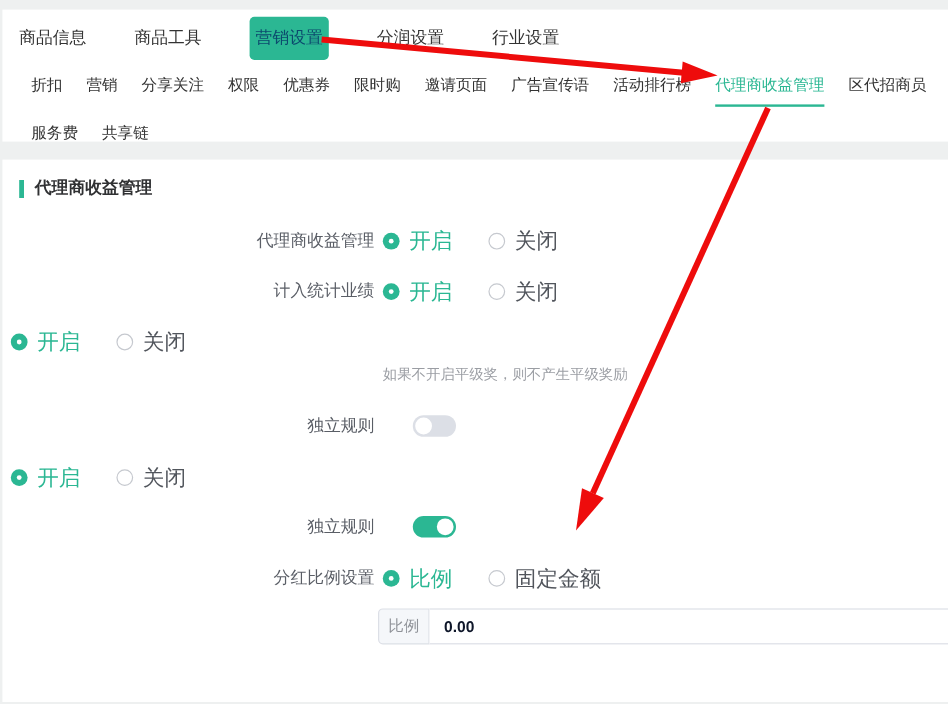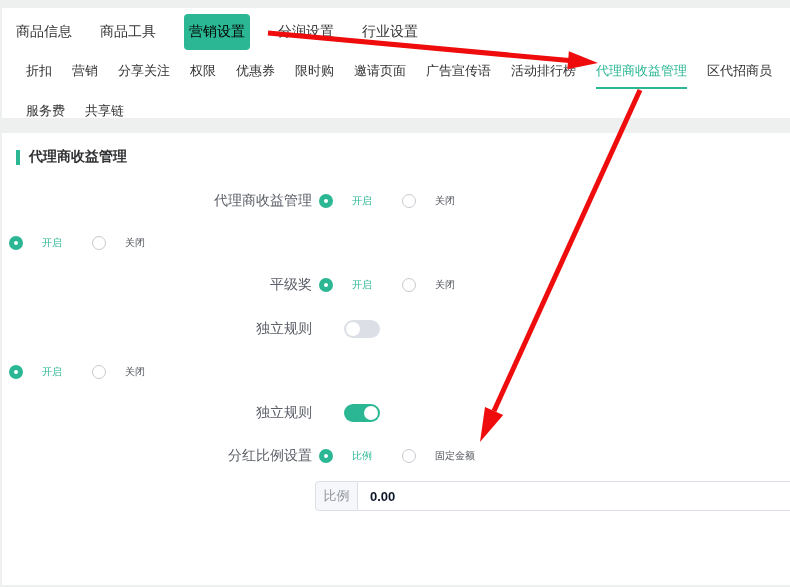--- a/index.html
+++ b/index.html
@@ -1,23 +1,23 @@
 <!DOCTYPE html>
 <html><head>
 <meta charset="utf-8">
 <style>
   * { margin:0; padding:0; box-sizing:border-box; }
   html,body { font-family:"Liberation Sans","DejaVu Sans",sans-serif; }
   .page { position:relative; width:790px; height:587px; background:#eef0f0; overflow:hidden; }
 
   
   .tabs-card { position:absolute; top:8px; left:2px; right:0; height:110px; background:#fff; }
-  .top-row { height:48px; display:flex; align-items:center; padding-left:14px; column-gap:28px; }
+  .top-row { height:48px; display:flex; align-items:center; padding-left:14px; column-gap:40px; }
   .top-tab { font-size:14px; color:#333; cursor:pointer; white-space:nowrap; }
-  .top-tab.active { background:#2bb793; color:#000000; padding:9px 5px; border-radius:4px; }
+  .top-tab.active { background:#2bb793; color:#0c4a6e; padding:9px 5px; border-radius:4px; }
 
   .sub-rows { display:flex; flex-wrap:wrap; padding:6px 0 12px 24px; column-gap:20px; row-gap:13px; }
   .sub-tab { font-size:13px; color:#333; cursor:pointer; white-space:nowrap;
              padding-bottom:7px; border-bottom:2px solid transparent; }
   .sub-tab.active { color:#2bb793; border-bottom-color:#2bb793; }
 
   
   .main-card { position:absolute; top:133px; left:2px; right:0; bottom:2px; background:#fff; padding-top:16px; overflow:hidden; }
   .section-header { margin-left:14px; display:flex; align-items:center; gap:9px; height:16px; }
   .section-bar { width:4px; height:15px; background:#2bb793; }
@@ -29,21 +29,21 @@
   .form-label { width:310px; text-align:right; font-size:14px; color:#5a5e66; flex:none; }
   .controls { margin-left:7px; display:flex; align-items:center; }
 
   .radio-opt { display:flex; align-items:center; cursor:pointer; }
   .radio-opt + .radio-opt { margin-left:30px; }
   .radio { width:14px; height:14px; border-radius:50%; position:relative; flex:none; }
   .radio.checked { background:#2bb793; }
   .radio.checked::after { content:""; position:absolute; left:5px; top:5px; width:4px; height:4px;
                           border-radius:50%; background:#fff; }
   .radio.unchecked { background:#fff; border:1px solid #c6c9cf; }
-  .radio-label { margin-left:19px; font-size:10px; color:#51555c; }
+  .radio-label { margin-left:8px; font-size:18px; color:#51555c; }
   .radio-opt.checked .radio-label { color:#2bb793; }
 
   .switch { width:36px; height:18px; border-radius:9px; position:relative; cursor:pointer; }
   .switch.off { background:#dcdfe6; }
   .switch.on  { background:#2bb793; }
   .switch::after { content:""; position:absolute; top:2px; width:14px; height:14px; border-radius:50%; background:#fff; }
   .switch.off::after { left:2px; }
   .switch.on::after  { right:2px; }
 
   .hint { margin:9px 0 0 317px; font-size:12px; color:#9a9da3; }
@@ -105,45 +105,46 @@
             <span class="radio-label">开启</span>
           </span>
           <span class="radio-opt">
             <span class="radio unchecked"></span>
             <span class="radio-label">关闭</span>
           </span>
         </div>
       </div>
 
       <div class="form-row">
+        <span class="form-label">计入统计业绩</span>
         <div class="controls">
           <span class="radio-opt checked">
             <span class="radio checked"></span>
             <span class="radio-label">开启</span>
           </span>
           <span class="radio-opt">
             <span class="radio unchecked"></span>
             <span class="radio-label">关闭</span>
           </span>
         </div>
       </div>
 
       <div class="form-row" style="margin-bottom:0;">
-        <span class="form-label">平级奖</span>
-        <div class="controls">
-          <span class="radio-opt checked">
-            <span class="radio checked"></span>
-            <span class="radio-label">开启</span>
-          </span>
-          <span class="radio-opt">
-            <span class="radio unchecked"></span>
-            <span class="radio-label">关闭</span>
-          </span>
-        </div>
-      </div>
+        <div class="controls">
+          <span class="radio-opt checked">
+            <span class="radio checked"></span>
+            <span class="radio-label">开启</span>
+          </span>
+          <span class="radio-opt">
+            <span class="radio unchecked"></span>
+            <span class="radio-label">关闭</span>
+          </span>
+        </div>
+      </div>
+      <div class="hint">如果不开启平级奖，则不产生平级奖励</div>
       <div class="gap-after-hint"></div>
 
       <div class="form-row switch-row">
         <span class="form-label">独立规则</span>
         <div class="controls">
           <span class="switch off"></span>
         </div>
       </div>
 
       <div class="form-row">

